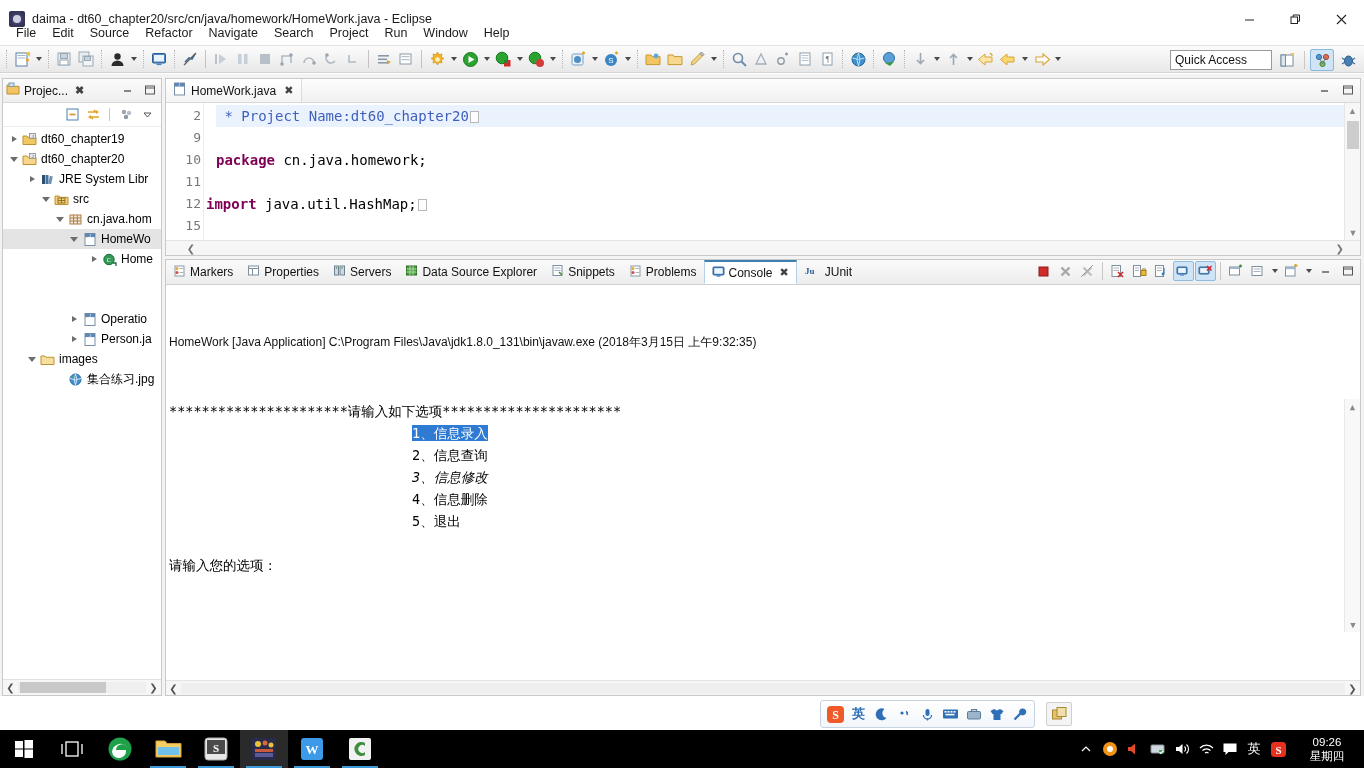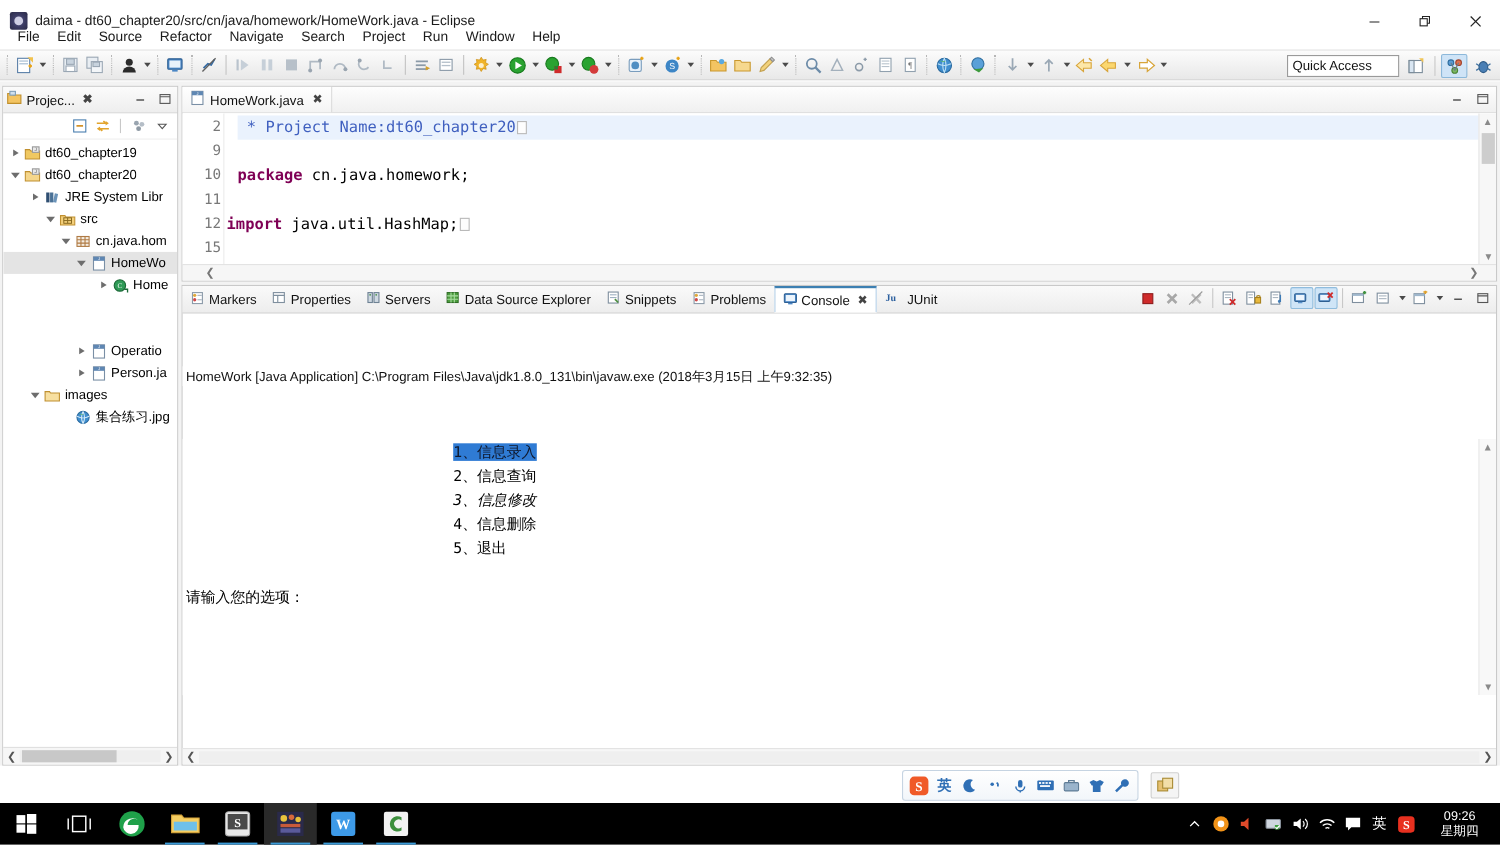--- a/index.html
+++ b/index.html
@@ -250,21 +250,21 @@
     display: flex; align-items: center; background: #fff;
     font-family: "Liberation Sans", sans-serif;
   }
   .cons-body {
     flex: 1; position: relative; background: #fff; overflow: hidden;
     font-family: "DejaVu Sans Mono", monospace; font-size: 13.5px;
     padding-left: 3px; padding-top: 1px;
   }
   .oline { height: 22px; line-height: 22px; white-space: pre; color: #000; }
   .oline .sel {
-    background: #2f7bd4; color: #0f172a;
+    background: #2f7bd4; color: #ffffff;
   }
   .caret-i {
     position: absolute; left: 511px; top: 329px; width: 9px; height: 16px;
   }
   .cons-vscroll {
     position: absolute; right: 0; top: 0; width: 16px; height: 100%;
     background: #f8f8f8; border-left: 1px solid #e8e8e8;
   }
   .cons-hscroll {
     height: 15px; background: #f6f6f6; border-top: 1px solid #e3e3e3;
@@ -1117,20 +1117,21 @@
                 <rect x="1.5" y="2" width="9" height="8" fill="none" stroke="#555"></rect>
                 <line x1="1.5" y1="4" x2="10.5" y2="4" stroke="#555"></line>
               </svg>
           </div>
         </div>
       </div>
 
       <div class="cons-launch">HomeWork [Java Application] C:\Program Files\Java\jdk1.8.0_131\bin\javaw.exe (2018年3月15日 上午9:32:35)</div>
 
       <div class="cons-body">
+        <div class="oline">**********************请输入如下选项**********************</div>
         <div class="oline" style="padding-left:243px;"><span class="sel">1、信息录入</span></div>
         <div class="oline" style="padding-left:243px;">2、信息查询</div>
         <div class="oline" style="padding-left:243px;font-style:italic;">3、信息修改</div>
         <div class="oline" style="padding-left:243px;">4、信息删除</div>
         <div class="oline" style="padding-left:243px;">5、退出</div>
         <div class="oline">&nbsp;</div>
         <div class="oline">请输入您的选项：</div>
 
         <span class="caret-i">
           <svg width="9" height="16" viewBox="0 0 9 16">

